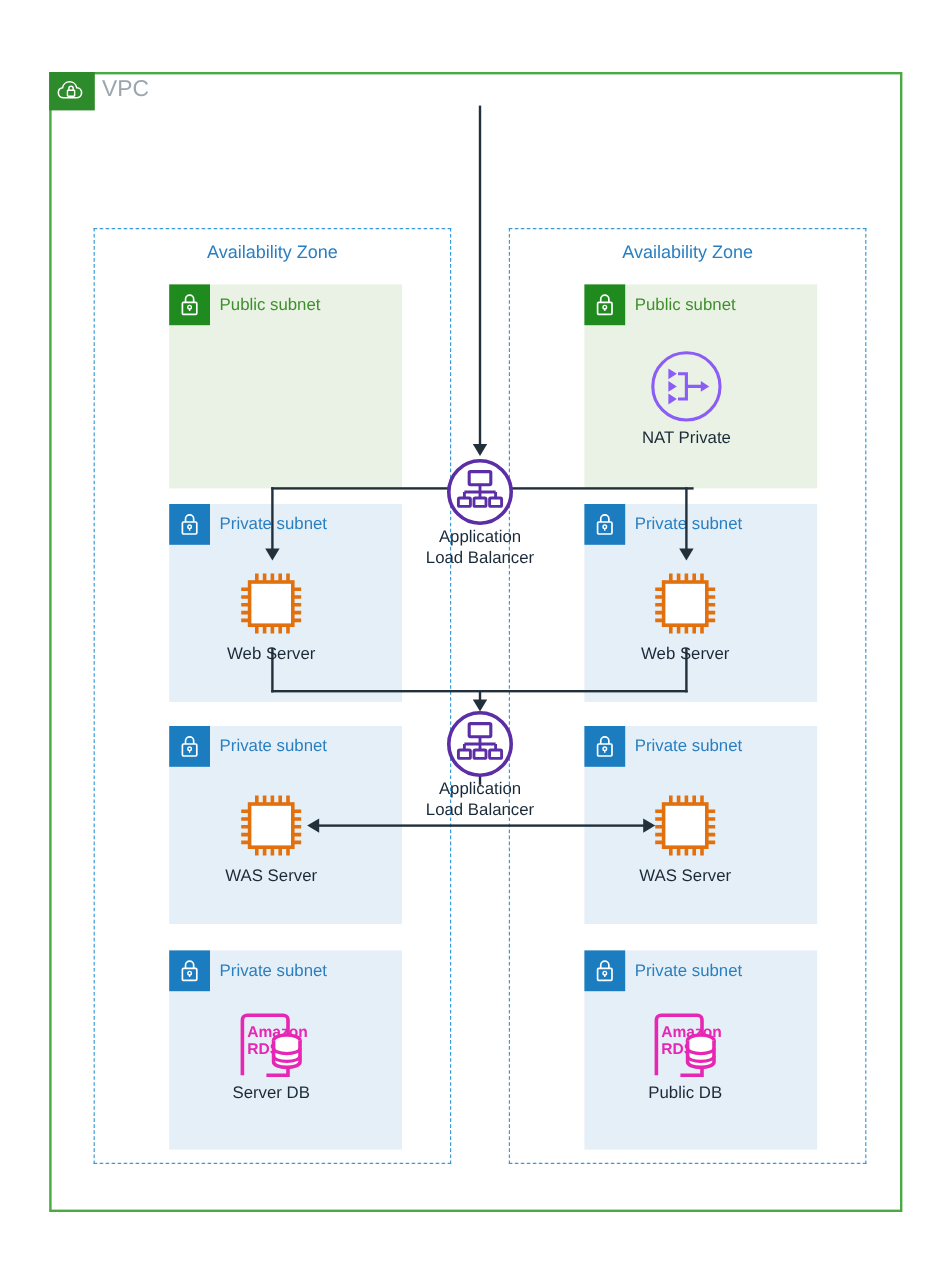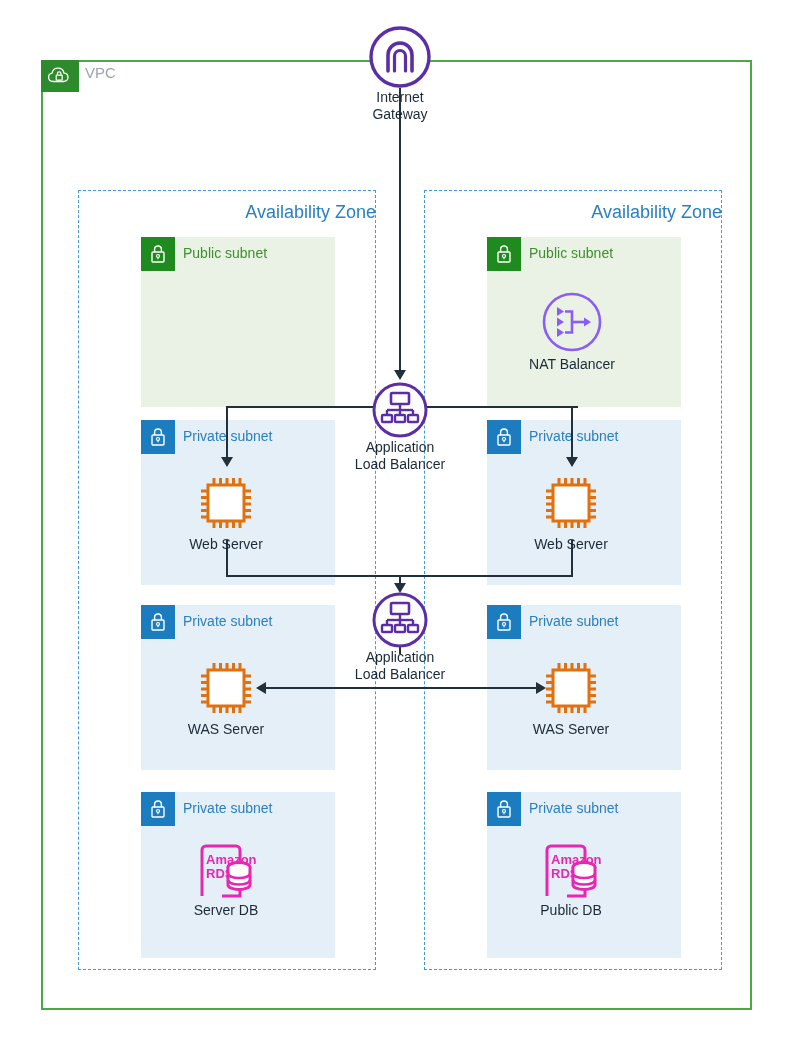--- a/index.html
+++ b/index.html
@@ -5,28 +5,28 @@
   html,body{margin:0;padding:0;background:#ffffff;}
   body{width:793px;height:1054px;position:relative;overflow:hidden;
        font-family:"Liberation Sans","DejaVu Sans",sans-serif;}
   #canvas{position:absolute;left:0;top:0;width:793px;height:1054px;}
 
   
   .vpc-box{position:absolute;left:41px;top:60px;width:711px;height:950px;
            border:2px solid #49a942;box-sizing:border-box;background:transparent;}
   .vpc-badge{position:absolute;left:41px;top:60px;width:38px;height:32px;
              background:#2e8b2b;display:flex;align-items:center;justify-content:center;}
-  .vpc-label{position:absolute;left:85px;top:64px;font-size:15px;color:#9aa6ad;}
+  .vpc-label{position:absolute;left:85px;top:64px;font-size:19px;color:#9aa6ad;}
 
   
   .az{position:absolute;border:1.6px dashed #3e9ad6;box-sizing:border-box;background:transparent;}
   .az-left{left:78px;top:190px;width:298px;height:780px;}
   .az-right{left:424px;top:190px;width:298px;height:780px;}
-  .az-label{position:absolute;width:298px;text-align:right;top:202px;
-            font-size:18px;color:#2a7fc1;}
+  .az-label{position:absolute;width:298px;text-align:center;top:202px;
+            font-size:15px;color:#2a7fc1;}
   .az-label.l{left:78px;} .az-label.r{left:424px;}
 
   
   .subnet{position:absolute;width:194px;box-sizing:border-box;}
   .subnet.pub{background:#e9f2e4;}
   .subnet.priv{background:#e5eff7;}
   .sn-badge{position:absolute;left:0;top:0;width:34px;height:34px;
             display:flex;align-items:center;justify-content:center;}
   .sn-badge.green{background:#1f8a1e;}
   .sn-badge.blue{background:#1b7dc0;}
@@ -183,45 +183,34 @@
   <div class="ln lnh" style="left:226px;top:575px;width:347px;"></div>
   <div class="ln lnv" style="left:399px;top:575px;height:13px;"></div>
   <div class="arrow arr-down" style="left:394px;top:583px;"></div>
 
   <div class="ln lnv" style="left:399px;top:640px;height:14px;"></div>
 
   <div class="ln lnh" style="left:262px;top:687px;width:276px;"></div>
   <div class="arrow arr-left" style="left:256px;top:682px;"></div>
   <div class="arrow arr-right" style="left:536px;top:682px;"></div>
 
-  <div class="node" style="left:344px;top:25px;width:112px;">
-    <div class="icon-wrap">
-      <svg width="64" height="64" viewBox="0 0 64 64">
-        <circle cx="32" cy="32" r="29" fill="#ffffff" stroke="#5b2ea6" stroke-width="3.4"></circle>
-        <path d="M20 46V30a12 12 0 0 1 24 0v16" fill="none" stroke="#5b2ea6" stroke-width="3.6" stroke-linecap="round"></path>
-        <path d="M26.5 46V31a5.5 5.5 0 0 1 11 0v15" fill="none" stroke="#5b2ea6" stroke-width="3.2" stroke-linecap="round"></path>
-      </svg>
-    </div>
-    <div class="cap">Internet</div>
-    <div class="cap">Gateway</div>
-  </div>
 
   <div class="node" style="left:516px;top:288px;width:112px;">
     <div class="icon-wrap">
       <svg width="68" height="68" viewBox="0 0 68 68">
         <circle cx="34" cy="34" r="28" fill="none" stroke="#8b5cf6" stroke-width="2.6"></circle>
         <polygon points="19,19 26,23.5 19,28" fill="#8b5cf6"></polygon>
         <polygon points="19,29.5 26,34 19,38.5" fill="#8b5cf6"></polygon>
         <polygon points="19,40 26,44.5 19,49" fill="#8b5cf6"></polygon>
         <path d="M27 23.5h7V44.5h-7" fill="none" stroke="#8b5cf6" stroke-width="2.6"></path>
         <path d="M34 34h13" fill="none" stroke="#8b5cf6" stroke-width="2.6"></path>
         <polygon points="46,29.5 53,34 46,38.5" fill="#8b5cf6"></polygon>
       </svg>
     </div>
-    <div class="cap">NAT Balancer</div>
+    <div class="cap">NAT Private</div>
   </div>
 
   <div class="node" style="left:344px;top:381px;width:112px;">
     <div class="icon-wrap">
       <svg width="58" height="58" viewBox="0 0 58 58">
         <circle cx="29" cy="29" r="26" fill="#ffffff" stroke="#5b2ea6" stroke-width="3"></circle>
         <rect x="20" y="12" width="18" height="11" rx="1" fill="none" stroke="#5b2ea6" stroke-width="2.6"></rect>
         <path d="M29 23v6" stroke="#5b2ea6" stroke-width="2.4"></path>
         <path d="M16 29h26" stroke="#5b2ea6" stroke-width="2.4"></path>
         <path d="M16 29v5M29 29v5M42 29v5" stroke="#5b2ea6" stroke-width="2.4"></path>

